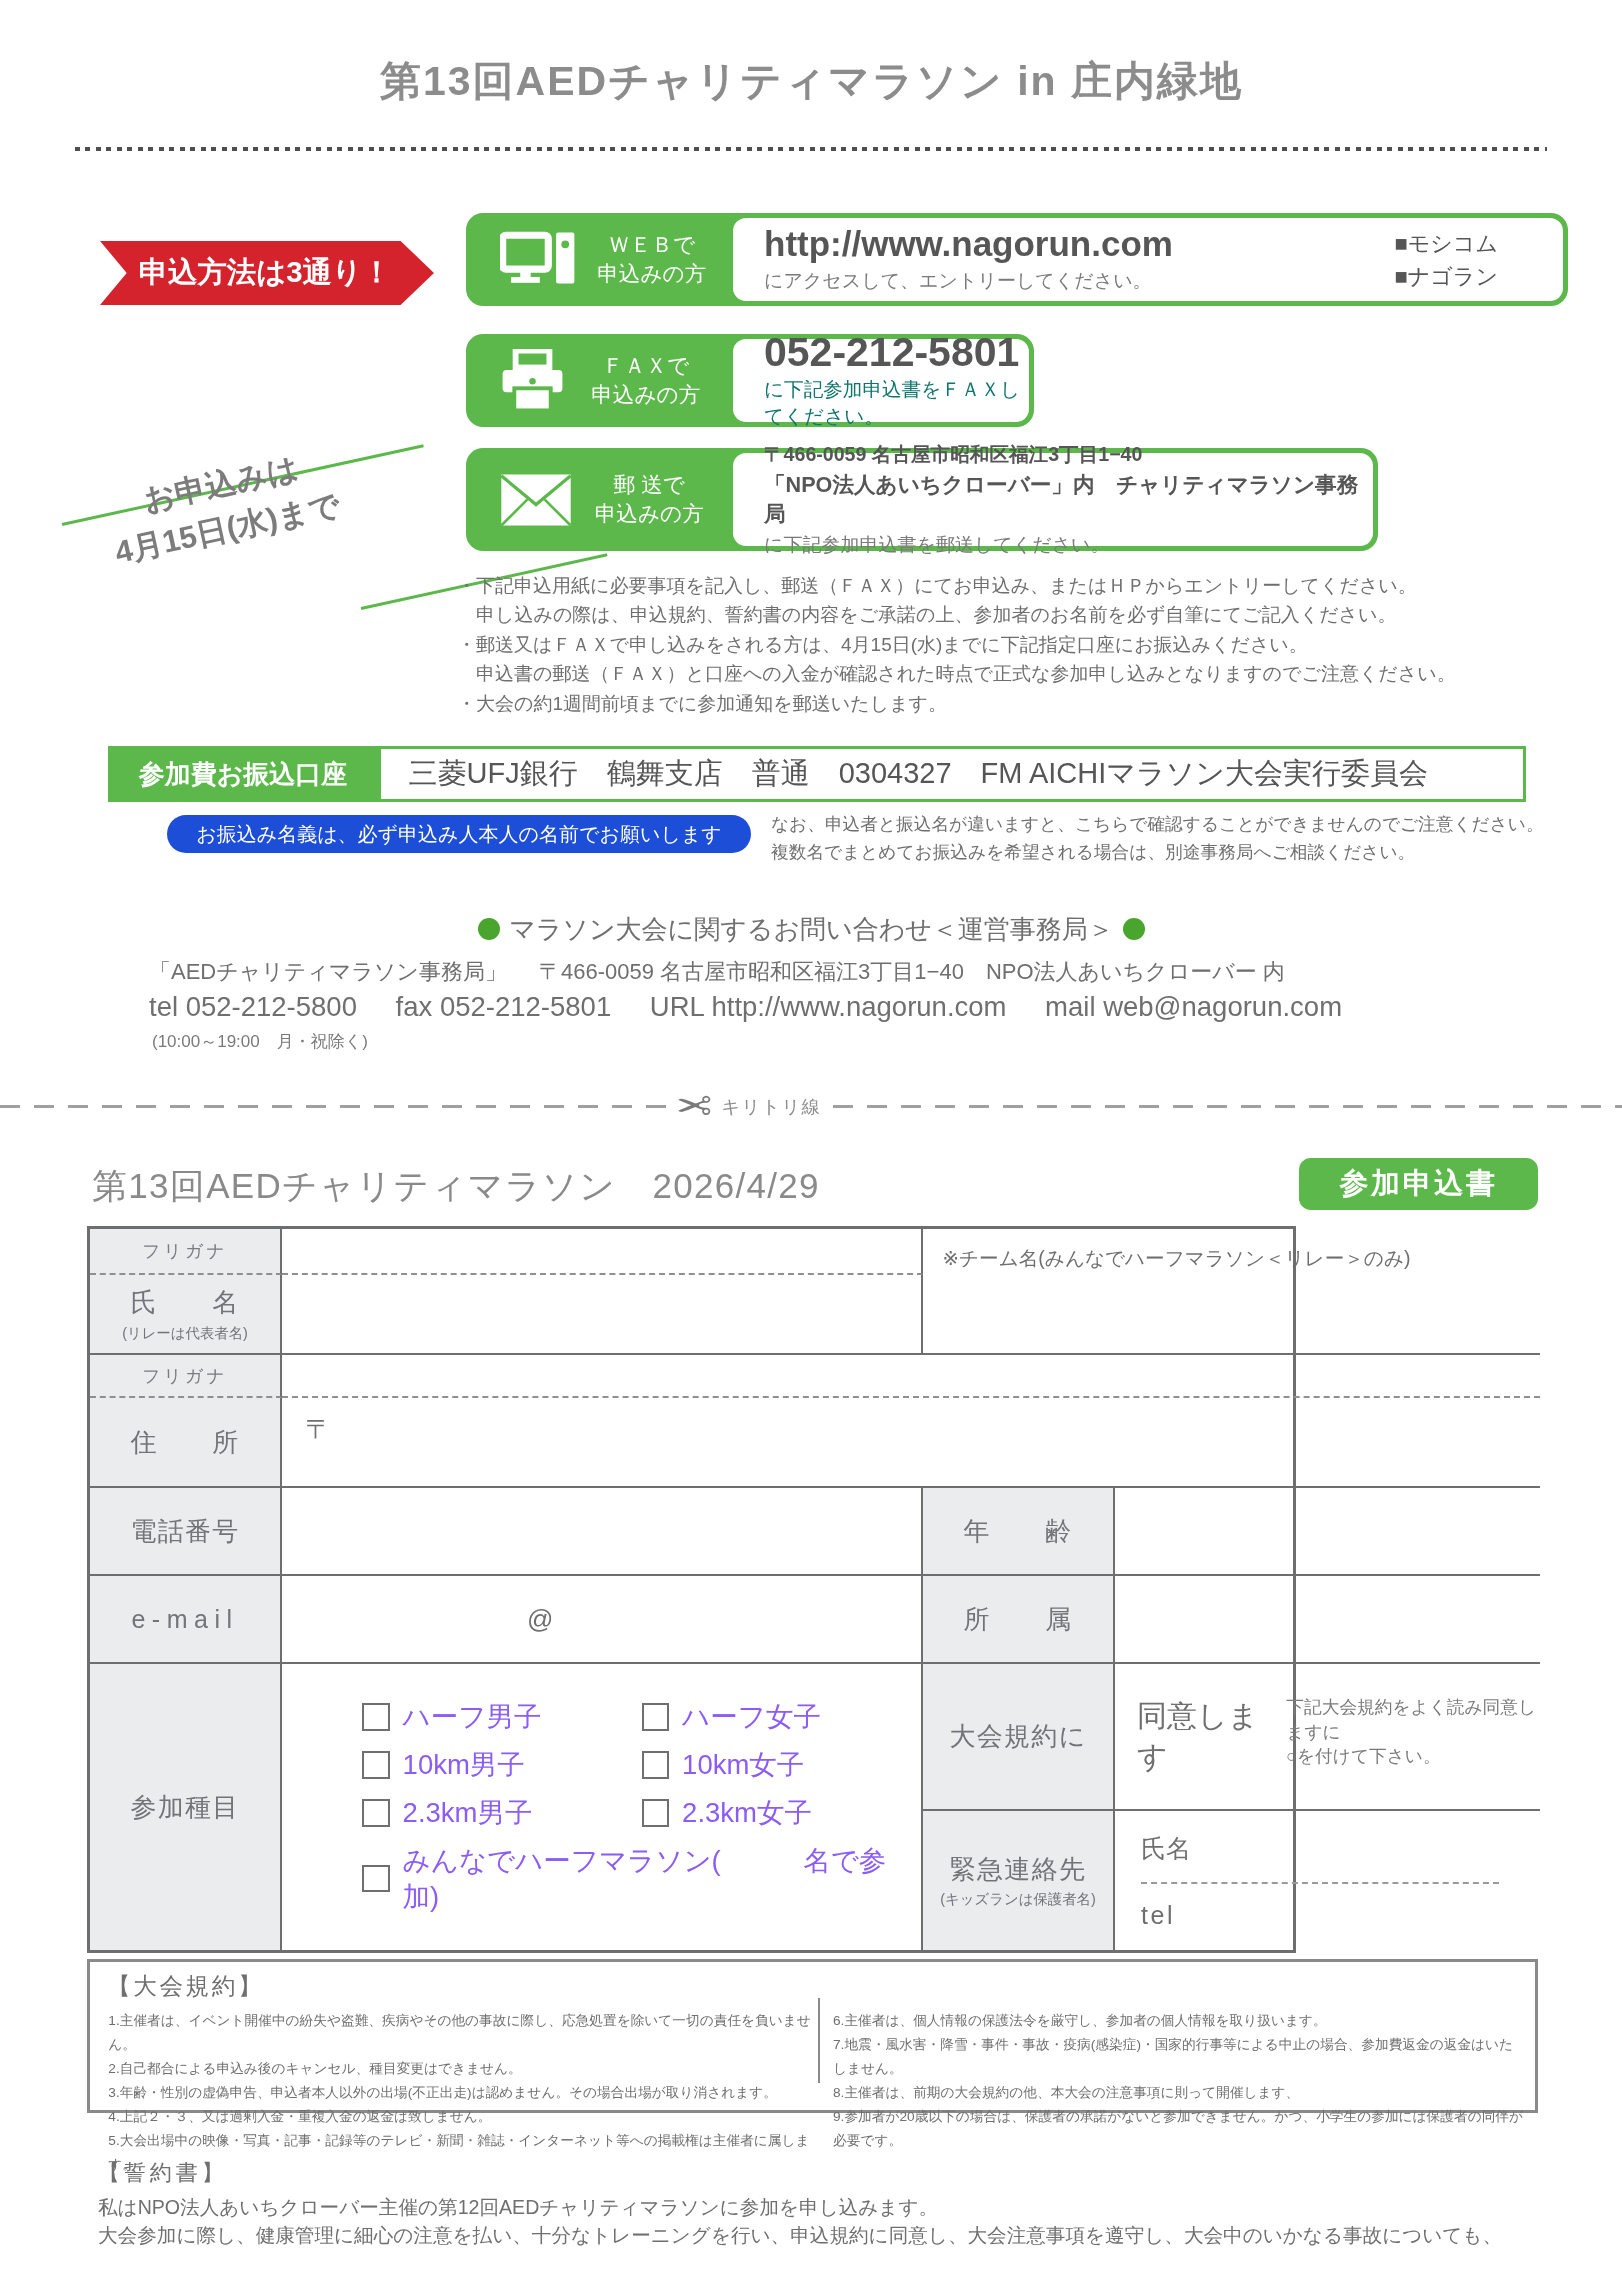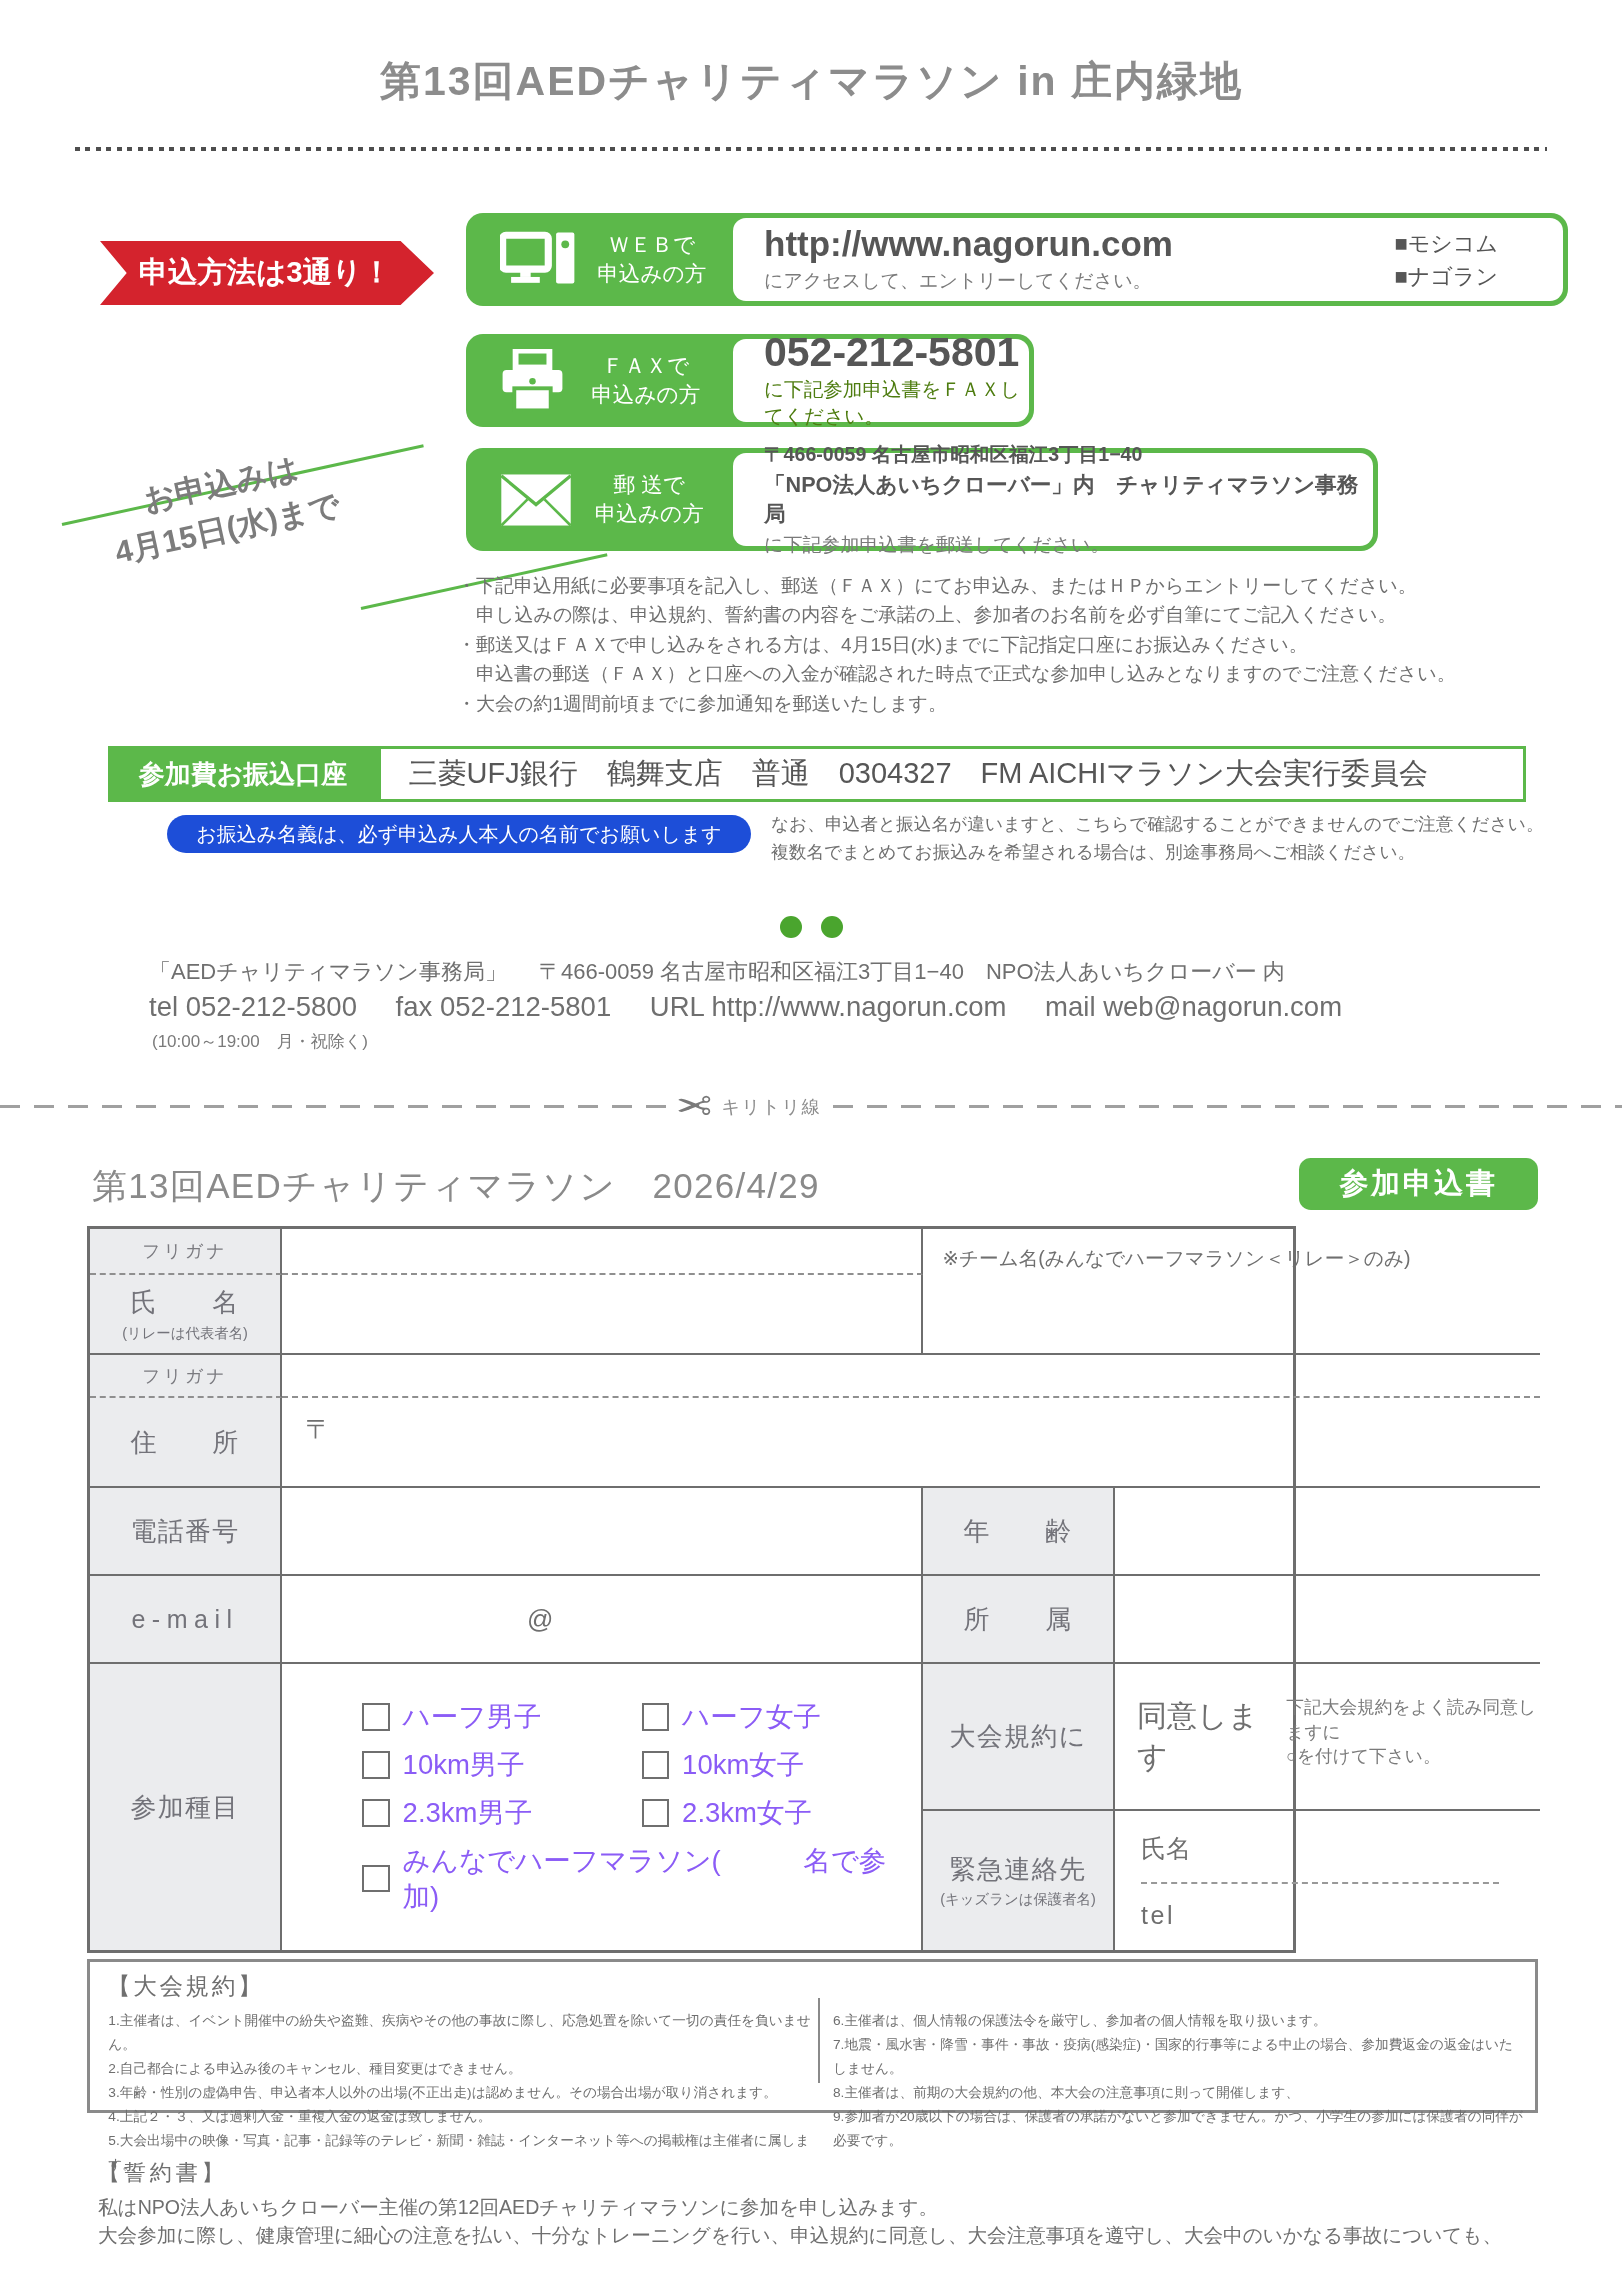--- a/index.html
+++ b/index.html
@@ -28,21 +28,21 @@
   .band-mail{top:448px;left:466px;width:912px;height:103px;}
   .band-left{width:267px;flex:0 0 267px;display:flex;align-items:center;}
   .band-left svg{margin-left:34px;}
   .band-label{flex:1;text-align:center;color:#fff;font-size:21.6px;line-height:1.3;margin-right:6.5px;}
   .band-box{flex:1;background:#fff;border-radius:13px;margin:4.6px 4.6px 4.6px 0;
     display:flex;align-items:center;padding:0 6.5px 0 31px;box-sizing:border-box;}
   .web-main{font-size:35px;font-weight:bold;color:#565656;line-height:1.1;}
   .web-sub{font-size:19px;color:#7a7a7a;margin-top:3.9px;}
   .web-side{margin-left:auto;margin-right:59px;font-size:22px;color:#565656;line-height:1.5;}
   .fax-num{font-size:41px;font-weight:bold;color:#565656;line-height:1.05;}
-  .fax-sub{font-size:19.6px;color:#4d7c0f;margin-top:2.6px;}
+  .fax-sub{font-size:19.6px;color:#0f766e;margin-top:2.6px;}
   .mail-l1{font-size:19.6px;font-weight:bold;color:#565656;}
   .mail-l2{font-size:21.6px;font-weight:bold;color:#565656;margin-top:2.6px;}
   .mail-sub{font-size:19px;color:#7a7a7a;margin-top:3.9px;}
 
   
   .dline{height:0;border-top:3.9px solid #5cb84a;transform-origin:left center;}
   .dline1{top:523px;left:62px;width:370px;transform:rotate(-12.3deg);}
   .dline2{top:607px;left:361px;width:252px;transform:rotate(-12.3deg);}
   .deadline{top:487px;left:111px;transform:rotate(-12.3deg);transform-origin:left center;
     font-size:31px;font-weight:bold;color:#7c7c7c;line-height:1.45;}
@@ -233,21 +233,21 @@
     <div class="bank-label">参加費お振込口座</div>
     <div class="bank-box">三菱UFJ銀行　鶴舞支店　普通　0304327　FM AICHIマラソン大会実行委員会</div>
   </div>
   <div class="abs red-pill">お振込み名義は、必ず申込み人本人の名前でお願いします</div>
   <div class="abs bank-notes">
     <div>なお、申込者と振込名が違いますと、こちらで確認することができませんのでご注意ください。</div>
     <div>複数名でまとめてお振込みを希望される場合は、別途事務局へご相談ください。</div>
   </div>
 
   <div class="abs c-head">
-    <span class="gdot"></span><span class="gdot"></span>
+    <span class="gdot"></span><span>マラソン大会に関するお問い合わせ＜運営事務局＞</span><span class="gdot"></span>
   </div>
   <div class="abs c-org">
     <span>「AEDチャリティマラソン事務局」</span>
     <span class="c-addr">〒466-0059 名古屋市昭和区福江3丁目1−40　NPO法人あいちクローバー 内</span>
   </div>
   <div class="abs c-tel">
     <span>tel 052-212-5800</span>
     <span>fax 052-212-5801</span>
     <span>URL http://www.nagorun.com</span>
     <span>mail web@nagorun.com</span>

